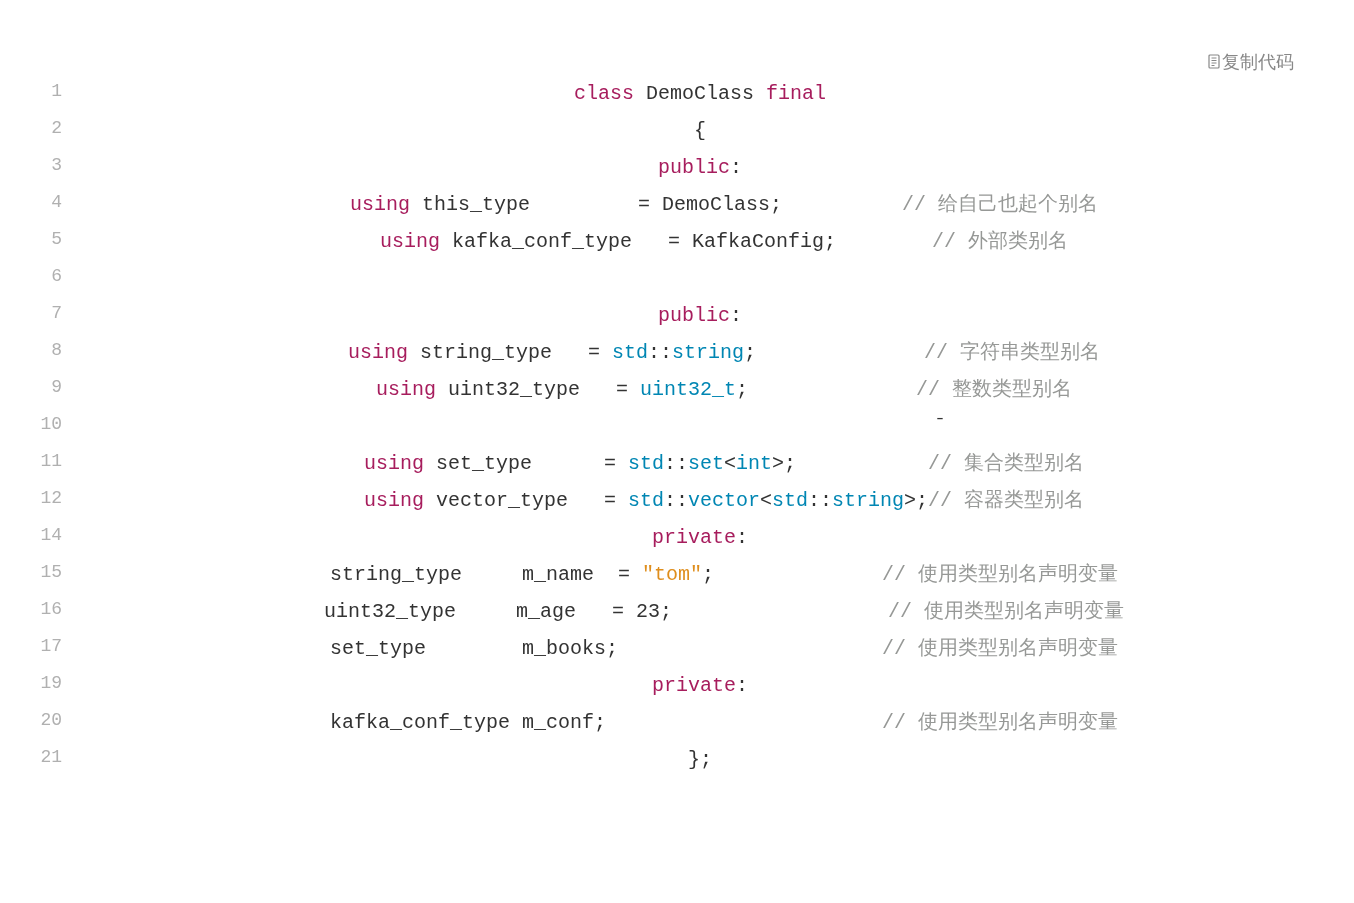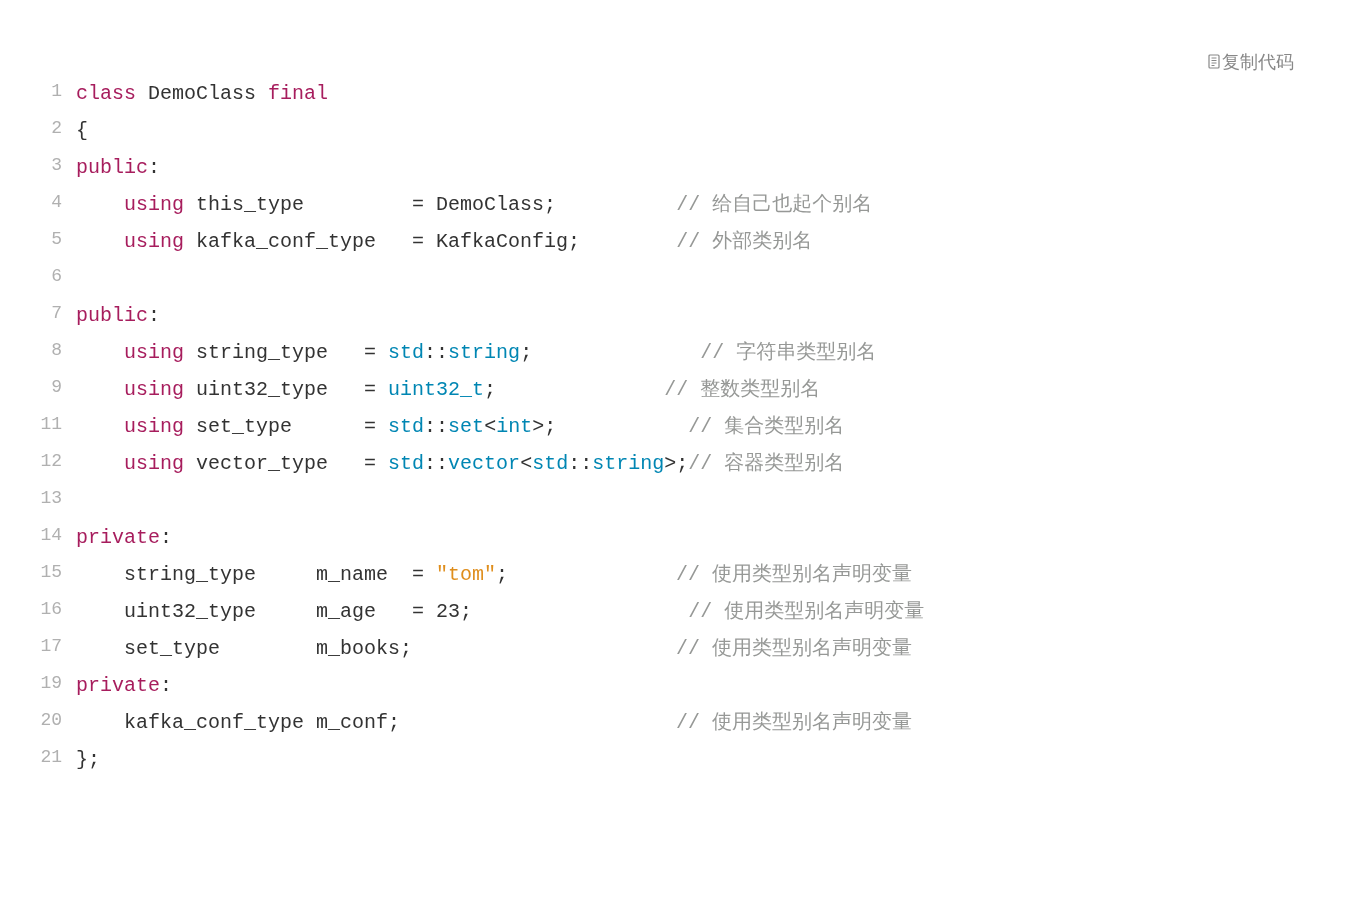--- a/index.html
+++ b/index.html
@@ -53,20 +53,21 @@
       text-align: right;
       padding-right: 14px;
       color: #b0b0b0;
       user-select: none;
       font-size: 18px;
       flex-shrink: 0;
     }
     .line-content {
       flex: 1;
       color: #333;
+      text-align: center;
     }
     .kw {
       color: #a71d5d;
     }
     .type {
       color: #0086b3;
     }
     .str {
       color: #df8e1d;
     }
@@ -104,23 +105,23 @@
   <div class="code-block" id="code-block">
   <div class="code-line"><span class="line-number">1</span><span class="line-content"><span class="kw">class</span><span class="plain"> DemoClass </span><span class="kw">final</span></span></div>
       <div class="code-line"><span class="line-number">2</span><span class="line-content"><span class="punct">{</span></span></div>
       <div class="code-line"><span class="line-number">3</span><span class="line-content"><span class="kw">public</span><span class="punct">:</span></span></div>
       <div class="code-line"><span class="line-number">4</span><span class="line-content"><span class="plain">    </span><span class="kw">using</span><span class="plain"> this_type         = DemoClass;          </span><span class="comment">// 给自己也起个别名</span></span></div>
       <div class="code-line"><span class="line-number">5</span><span class="line-content"><span class="plain">    </span><span class="kw">using</span><span class="plain"> kafka_conf_type   = KafkaConfig;        </span><span class="comment">// 外部类别名</span></span></div>
       <div class="code-line"><span class="line-number">6</span><span class="line-content">&nbsp;</span></div>
       <div class="code-line"><span class="line-number">7</span><span class="line-content"><span class="kw">public</span><span class="punct">:</span></span></div>
       <div class="code-line"><span class="line-number">8</span><span class="line-content"><span class="plain">    </span><span class="kw">using</span><span class="plain"> string_type   = </span><span class="type">std</span><span class="plain">::</span><span class="type">string</span><span class="plain">;              </span><span class="comment">// 字符串类型别名</span></span></div>
       <div class="code-line"><span class="line-number">9</span><span class="line-content"><span class="plain">    </span><span class="kw">using</span><span class="plain"> uint32_type   = </span><span class="type">uint32_t</span><span class="plain">;              </span><span class="comment">// 整数类型别名</span></span></div>
+      <div class="code-line"><span class="line-number">10</span><span class="line-content"><span class="plain">                                        ˉ</span></span></div>
       <div class="code-line"><span class="line-number">11</span><span class="line-content"><span class="plain">    </span><span class="kw">using</span><span class="plain"> set_type      = </span><span class="type">std</span><span class="plain">::</span><span class="type">set</span><span class="plain">&lt;</span><span class="type">int</span><span class="plain">&gt;;           </span><span class="comment">// 集合类型别名</span></span></div>
       <div class="code-line"><span class="line-number">12</span><span class="line-content"><span class="plain">    </span><span class="kw">using</span><span class="plain"> vector_type   = </span><span class="type">std</span><span class="plain">::</span><span class="type">vector</span><span class="plain">&lt;</span><span class="type">std</span><span class="plain">::</span><span class="type">string</span><span class="plain">&gt;;</span><span class="comment">// 容器类型别名</span></span></div>
-      <div class="code-line"><span class="line-number">13</span><span class="line-content">&nbsp;</span></div>
       <div class="code-line"><span class="line-number">14</span><span class="line-content"><span class="kw">private</span><span class="punct">:</span></span></div>
       <div class="code-line"><span class="line-number">15</span><span class="line-content"><span class="plain">    string_type     m_name  = </span><span class="str">"tom"</span><span class="plain">;              </span><span class="comment">// 使用类型别名声明变量</span></span></div>
       <div class="code-line"><span class="line-number">16</span><span class="line-content"><span class="plain">    uint32_type     m_age   = </span><span class="num">23</span><span class="plain">;                  </span><span class="comment">// 使用类型别名声明变量</span></span></div>
       <div class="code-line"><span class="line-number">17</span><span class="line-content"><span class="plain">    set_type        m_books;                      </span><span class="comment">// 使用类型别名声明变量</span></span></div>
       <div class="code-line"><span class="line-number">19</span><span class="line-content"><span class="kw">private</span><span class="punct">:</span></span></div>
       <div class="code-line"><span class="line-number">20</span><span class="line-content"><span class="plain">    kafka_conf_type m_conf;                       </span><span class="comment">// 使用类型别名声明变量</span></span></div>
       <div class="code-line"><span class="line-number">21</span><span class="line-content"><span class="punct">};</span></span></div>
     </div>
 </div>
 

